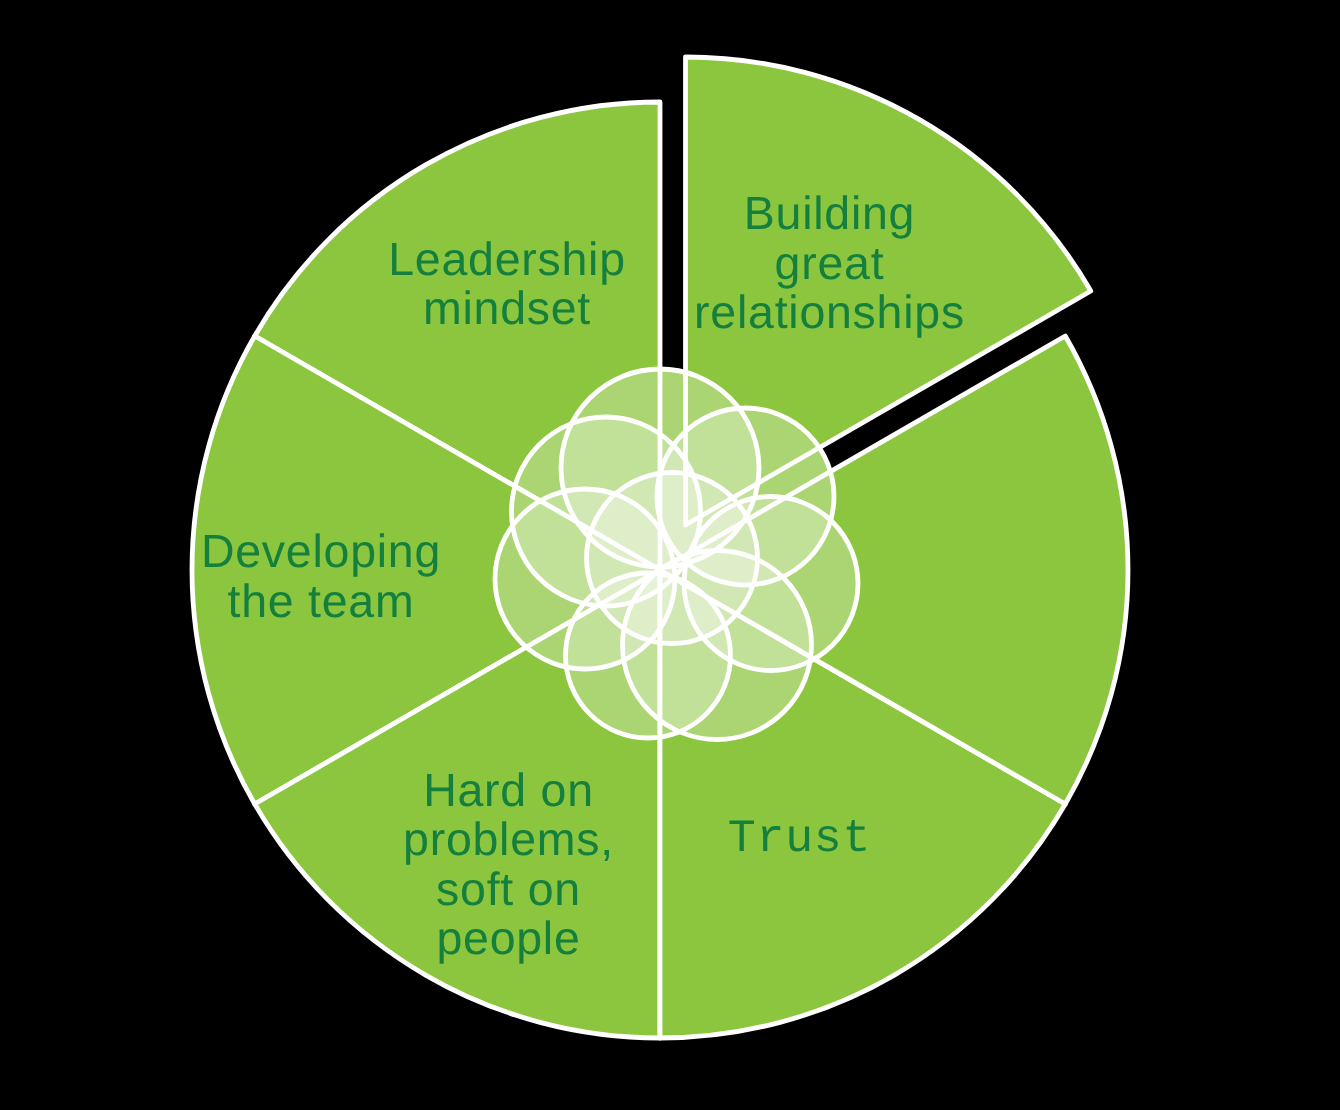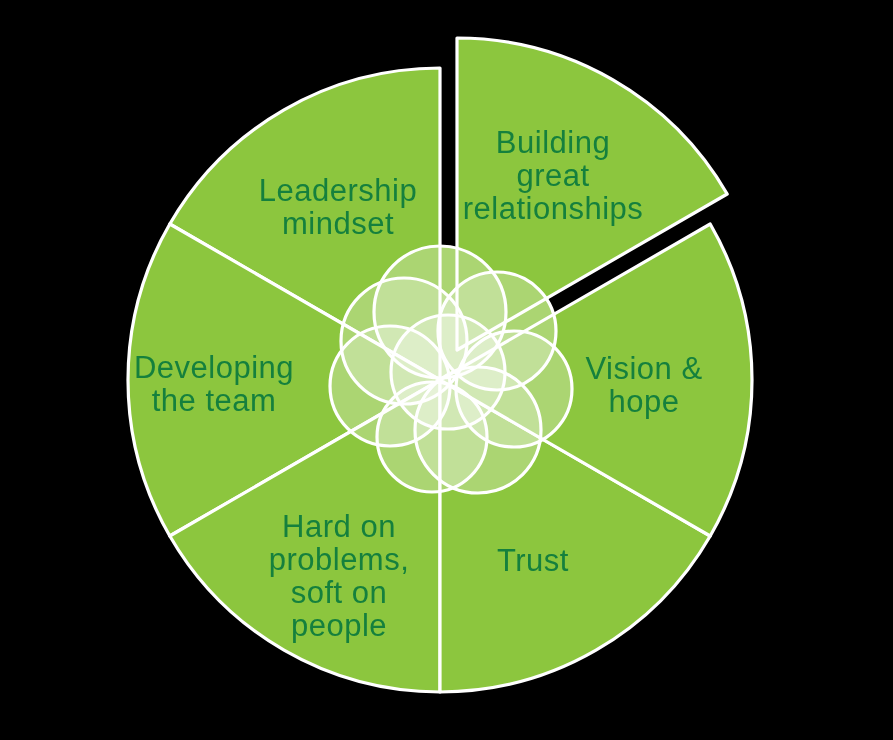--- a/index.html
+++ b/index.html
@@ -75,31 +75,29 @@
       <circle class="rosette-circle" cx="404" cy="341" r="63" fill="rgba(255,255,255,0.27)"></circle>
       <circle class="rosette-circle" cx="448" cy="372" r="57" fill="rgba(255,255,255,0.27)"></circle>
       <circle class="rosette-circle" cx="497" cy="331" r="59" fill="rgba(255,255,255,0.27)"></circle>
       <circle class="rosette-circle" cx="390" cy="386" r="60" fill="rgba(255,255,255,0.27)"></circle>
       <circle class="rosette-circle" cx="514" cy="389" r="58" fill="rgba(255,255,255,0.27)"></circle>
       <circle class="rosette-circle" cx="432" cy="437" r="55" fill="rgba(255,255,255,0.27)"></circle>
       <circle class="rosette-circle" cx="478" cy="430" r="63" fill="rgba(255,255,255,0.27)"></circle>
     </g>
   </svg>
 
-  <div class="seg-label" style="left:338px; top:208px;">Leadership
+  <div class="seg-label" style="left:338px; top:190px;">Leadership
 mindset</div>
 
   <div class="seg-label" style="left:553px; top:176px;">Building
 great
 relationships</div>
 
-  <div class="seg-label" style="left:644px; top:386px;">Vision &amp;
-hope</div>
 
-  <div class="seg-label" style="left:533px; top:561px;">Trust</div>
+  <div class="seg-label" style="left:533px; top:561px;font-family:Liberation Mono, monospace;">Trust</div>
 
   <div class="seg-label" style="left:339px; top:561px;margin-top:16px;">Hard on
 problems,
 soft on
 people</div>
 
   <div class="seg-label" style="left:214px; top:385px;">Developing
 the team</div>
 
 </div>

